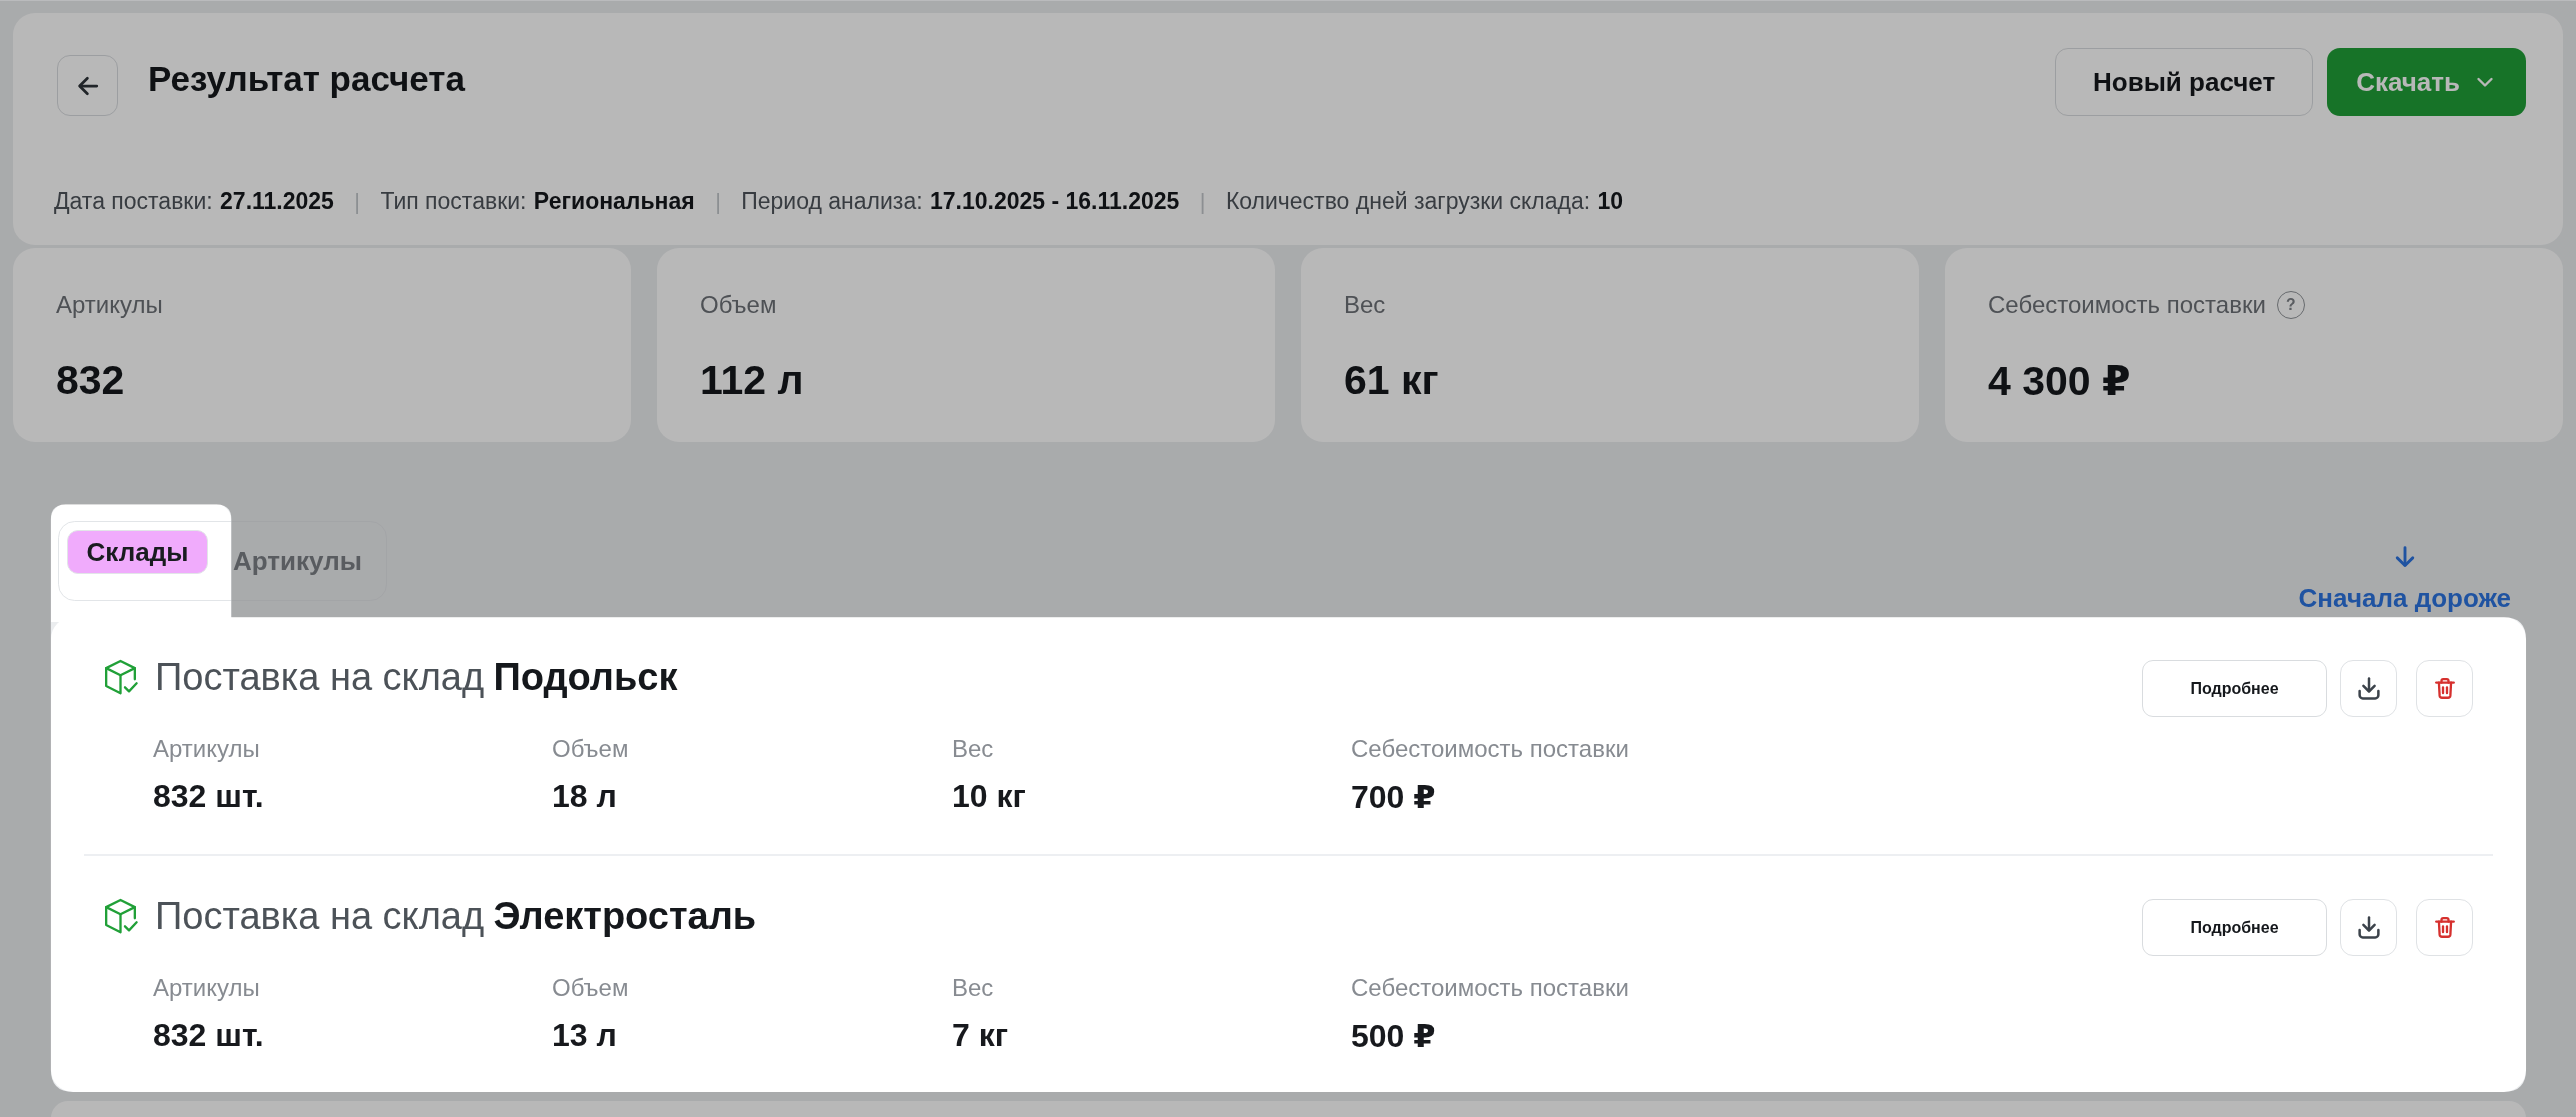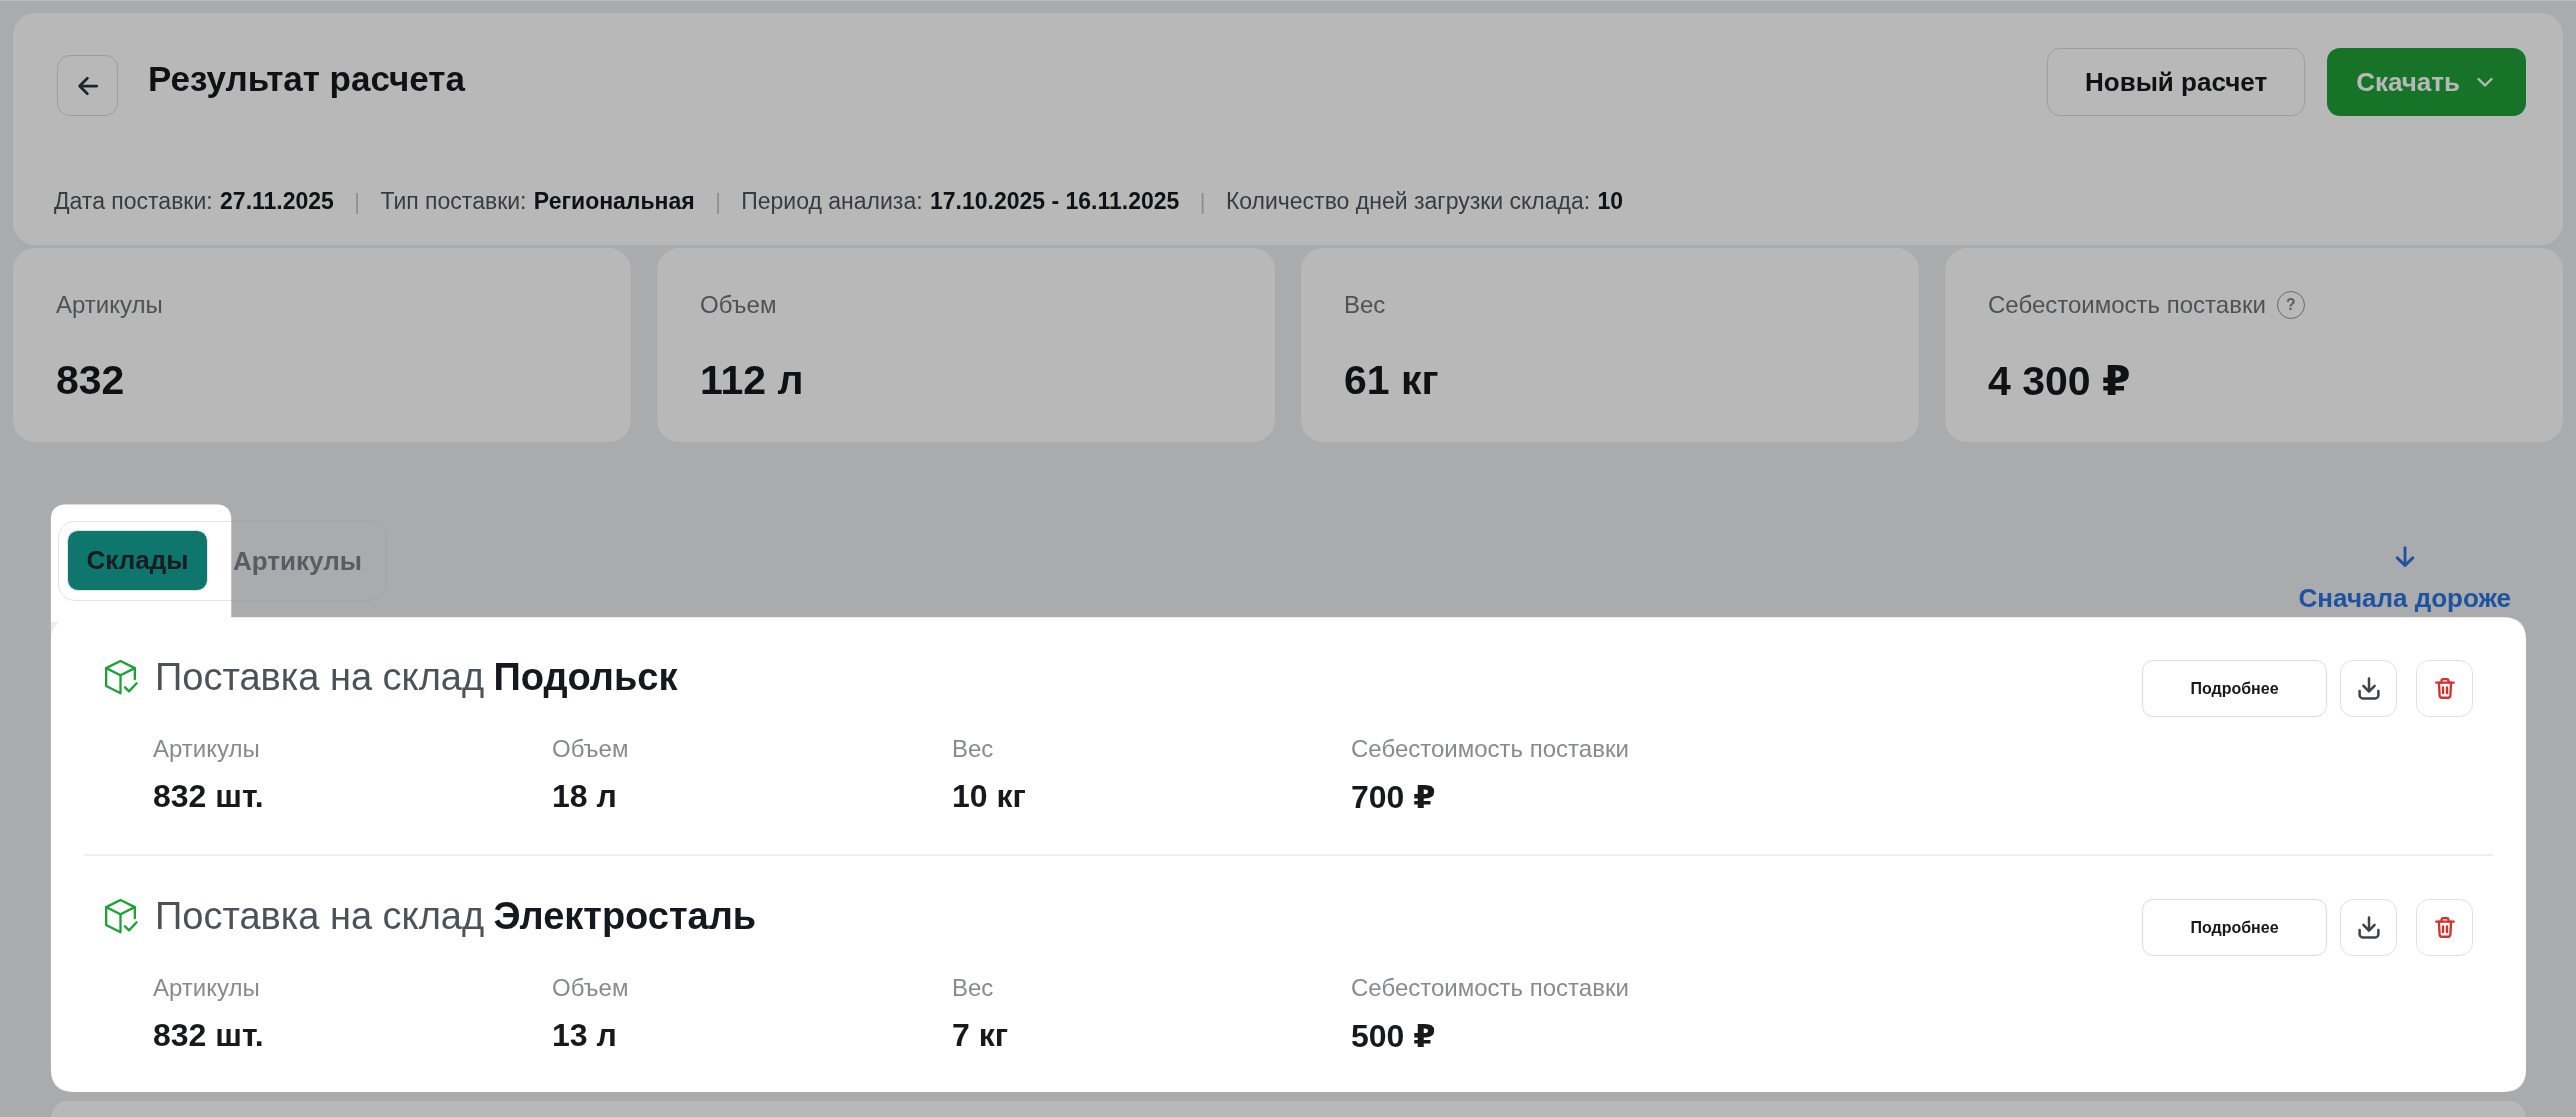--- a/index.html
+++ b/index.html
@@ -11,21 +11,21 @@
   .header-card { position:absolute; left:13px; top:13px; width:2550px; height:232px;
                  background:#fff; border-radius:22px; }
   .back-btn { position:absolute; left:44px; top:42px; width:61px; height:61px;
               background:#fff; border:1.9px solid #d9dce0; border-radius:13px;
               display:flex; align-items:center; justify-content:center; cursor:pointer; }
   .page-title { position:absolute; left:135px; top:46px; font-size:35px; font-weight:700; color:#15181c; }
   .meta-row { position:absolute; left:41px; top:139px; font-size:23px; color:#4e545b;
               display:flex; align-items:center; white-space:nowrap;margin-top:36px; }
   .meta-row b { font-weight:700; color:#15181c; margin-left:7.4px; }
   .meta-sep { color:#c3c7cb; margin:0 20.4px; font-size:22px; }
-  .hdr-actions { position:absolute; right:37px; top:35px; display:flex; gap:22px; }
+  .hdr-actions { position:absolute; right:37px; top:35px; display:flex; gap:14px; }
   .btn-outline { height:68px; background:#fff; border:1.9px solid #d9dcdf; border-radius:13px;
                  font-size:26px; font-weight:600; color:#15181c; padding:0 37px;
                  display:flex; align-items:center; justify-content:center; cursor:pointer; }
   .btn-green { height:68px; background:#21a038; border:none; border-radius:13px;
                font-size:26px; font-weight:600; color:#fff; padding:0 29px;
                display:flex; align-items:center; gap:13px; cursor:pointer; }
 
   
   .sum-card { position:absolute; top:248px; width:618px; height:194px; background:#fff; border-radius:22px; }
   .sum-label { position:absolute; left:43px; top:43px; font-size:24px; color:#6d7177;
@@ -33,22 +33,22 @@
   .sum-value { position:absolute; left:43px; top:85px; font-size:41px; font-weight:700; color:#15181c;margin-top:24px; }
   .help-icon { width:28px; height:28px; border:1.9px solid #8f9398; border-radius:50%;
                font-size:15.7px; font-weight:700; color:#7d8187;
                display:inline-flex; align-items:center; justify-content:center; cursor:pointer; }
 
   
   .spotlight { position:absolute; left:51px; top:504px; width:180px; height:118px;
                background:#fff; border-radius:15px 15px 0 0; }
   .tab-group { position:absolute; left:58px; top:521px; width:329px; height:80px;
                border:1.9px solid #e2e5e8; border-radius:16.7px; }
-  .tab-active { position:absolute; left:67px; top:530px; width:141px; height:61px;
-                background:#0f766e; border:1.9px solid #e2e5e8; border-radius:11px;
+  .tab-active { position:absolute; left:67px; top:530px; width:141px; height:44px;
+                background:#f0abfc; border:1.9px solid #e2e5e8; border-radius:11px;
                 font-size:26px; font-weight:700; color:#191c20;
                 display:flex; align-items:center; justify-content:center; cursor:pointer; }
   .tab-inactive { position:absolute; left:207px; top:521px; width:181px; height:80px;
                   font-size:26px; font-weight:600; color:#7c8086;
                   display:flex; align-items:center; justify-content:center; cursor:pointer; }
   .sort-link { position:absolute; top:542px; right:65px; display:flex; align-items:center; gap:11px;
                font-size:26px; font-weight:700; color:#2b73e0; cursor:pointer;flex-direction:column; }
 
   
   .content-card { position:absolute; left:51px; top:617px; width:2475px; height:475px;

